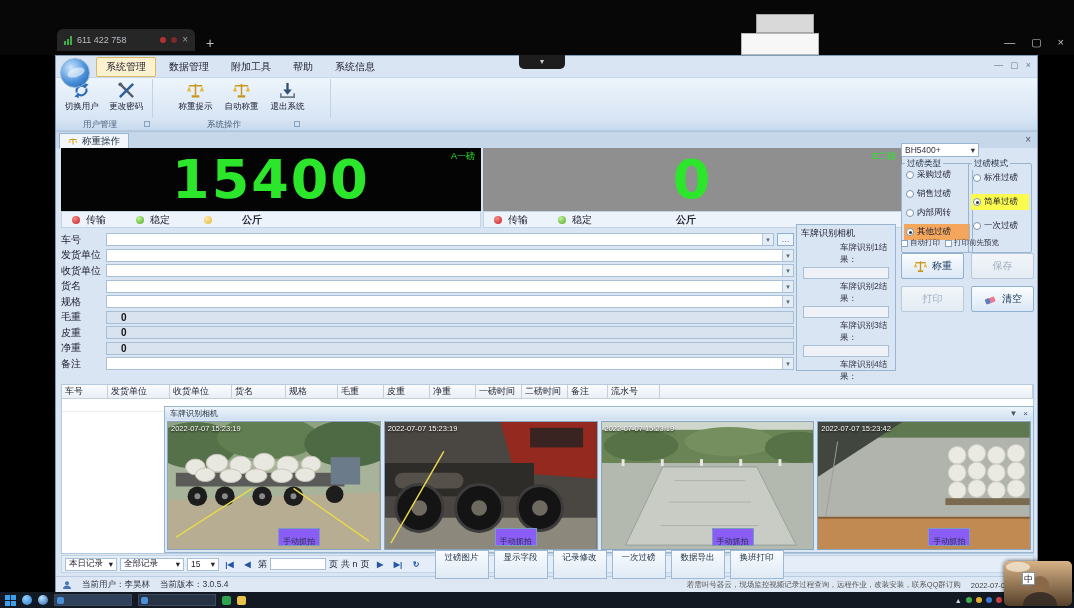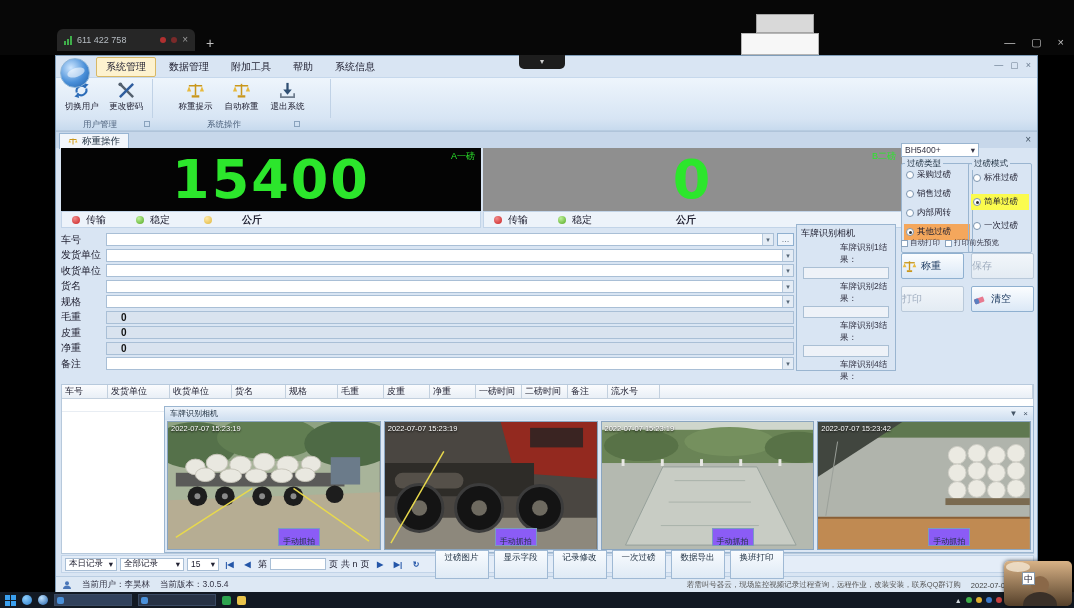--- a/index.html
+++ b/index.html
@@ -96,21 +96,21 @@
   .ropt { display:flex; align-items:center; gap:3px; height:16px; margin:3px 2px 0 2px; font-size:8.5px; color:#223; padding-left:2px; white-space:nowrap; }
   .radio { width:8px; height:8px; min-width:8px; border:1px solid #7d96b0; border-radius:50%; background:#fff; position:relative; }
   .radio.on::after { content:""; position:absolute; left:2px; top:2px; width:3px; height:3px; border-radius:50%; background:#333; }
   .hl-orange { background:#f4a75c; }
   .hl-yellow { background:#fbfb4e; }
   .checks { position:absolute; top:95px; left:0; width:133px; display:flex; gap:5px; font-size:7.5px; color:#334; align-items:center; }
   .chk { width:7px; height:7px; border:1px solid #8ba3bd; background:#fff; }
   .checks > span { display:flex; gap:2px; align-items:center; white-space:nowrap; }
   .wbtns { position:absolute; top:110px; left:0; width:133px; display:grid; grid-template-columns:1fr 1fr; gap:7px 7px; }
   .wbtn { height:26px; border:1px solid #8fb0d0; background:linear-gradient(#fbfdff,#dbe8f6); font-size:10px; color:#1c3a60;
-    display:flex; align-items:center; justify-content:flex-start; gap:4px; border-radius:2px; }
+    display:flex; align-items:center; justify-content:center; gap:4px; border-radius:2px; }
   .wbtn.dis { color:#9fadbf; background:linear-gradient(#f2f6fa,#e3ebf3); border-color:#b9c9da; }
   .wbtn svg { width:15px; height:15px; }
 
   
   .table-area { position:absolute; left:5px; top:328px; width:973px; height:170px; background:#fff; border:1px solid #b7c9dc; }
   .thead { display:flex; height:14px; font-size:9px; color:#223; }
   .th { border-right:1px solid #c3d0de; border-bottom:1px solid #c3d0de; background:linear-gradient(#fbfcfe,#e9eff6); padding-left:3px; line-height:13px; overflow:hidden; white-space:nowrap; }
   .trow { height:13px; border-bottom:1px solid #e8edf3; }
 
   

